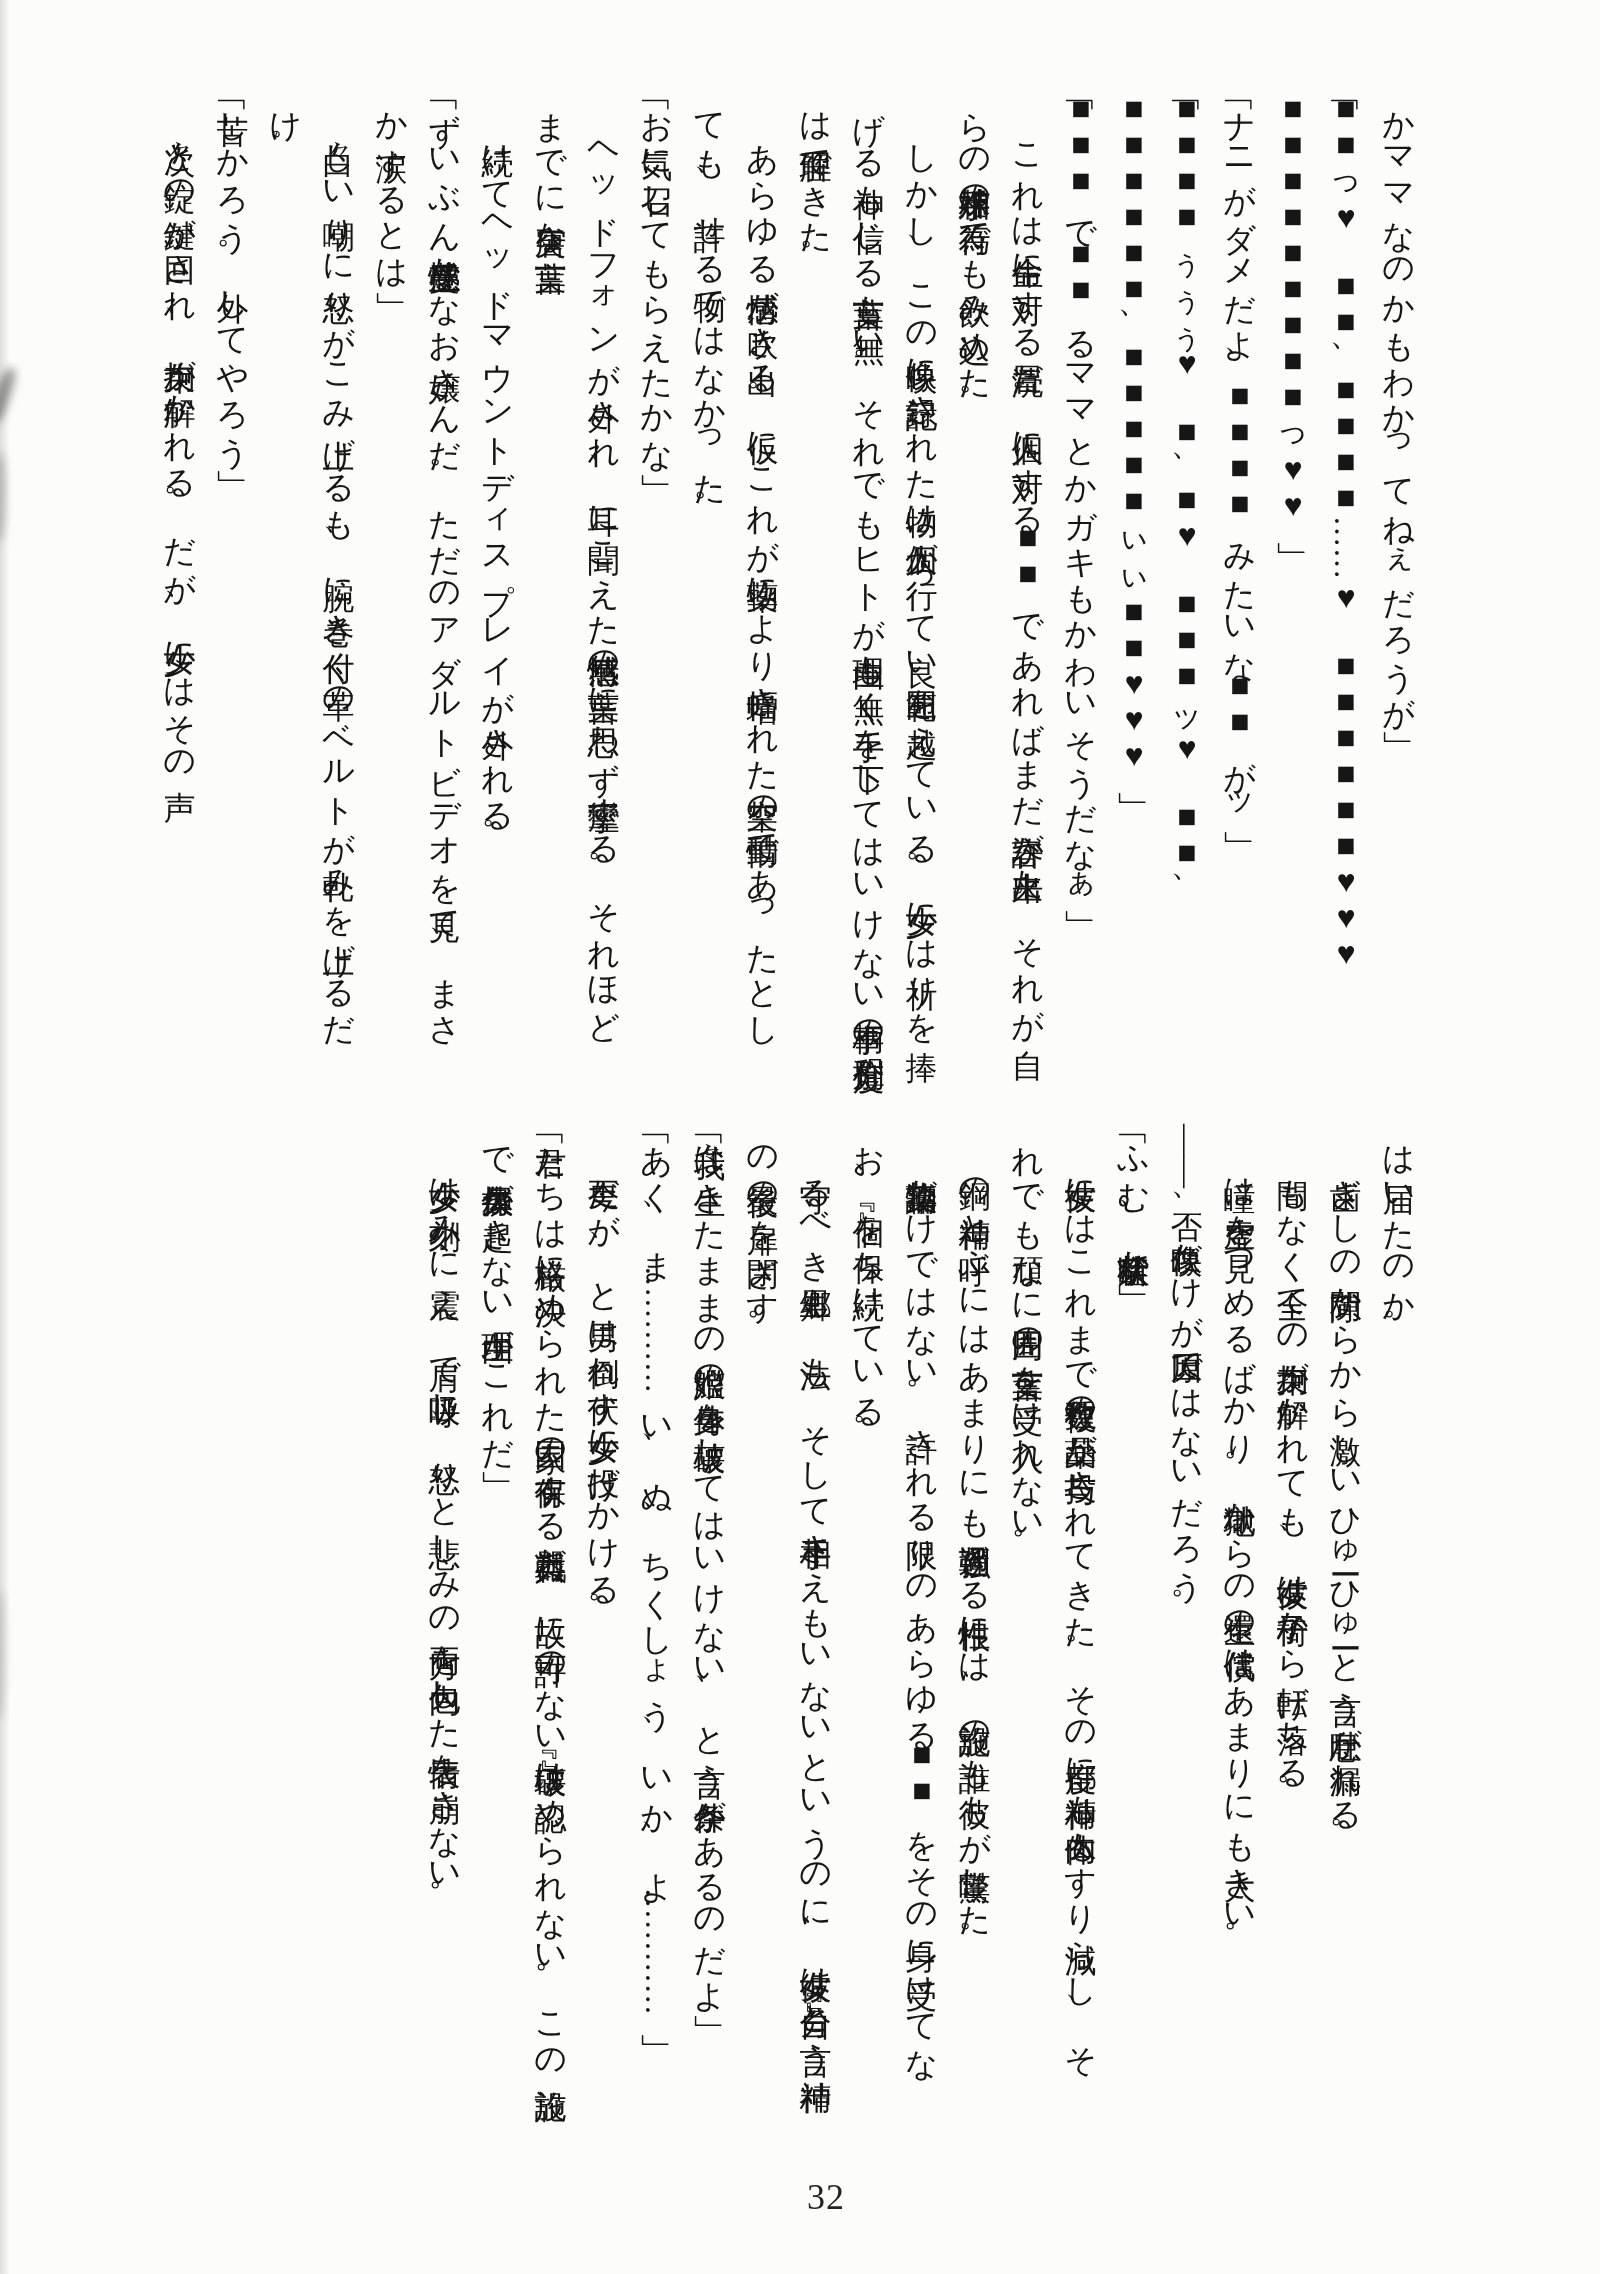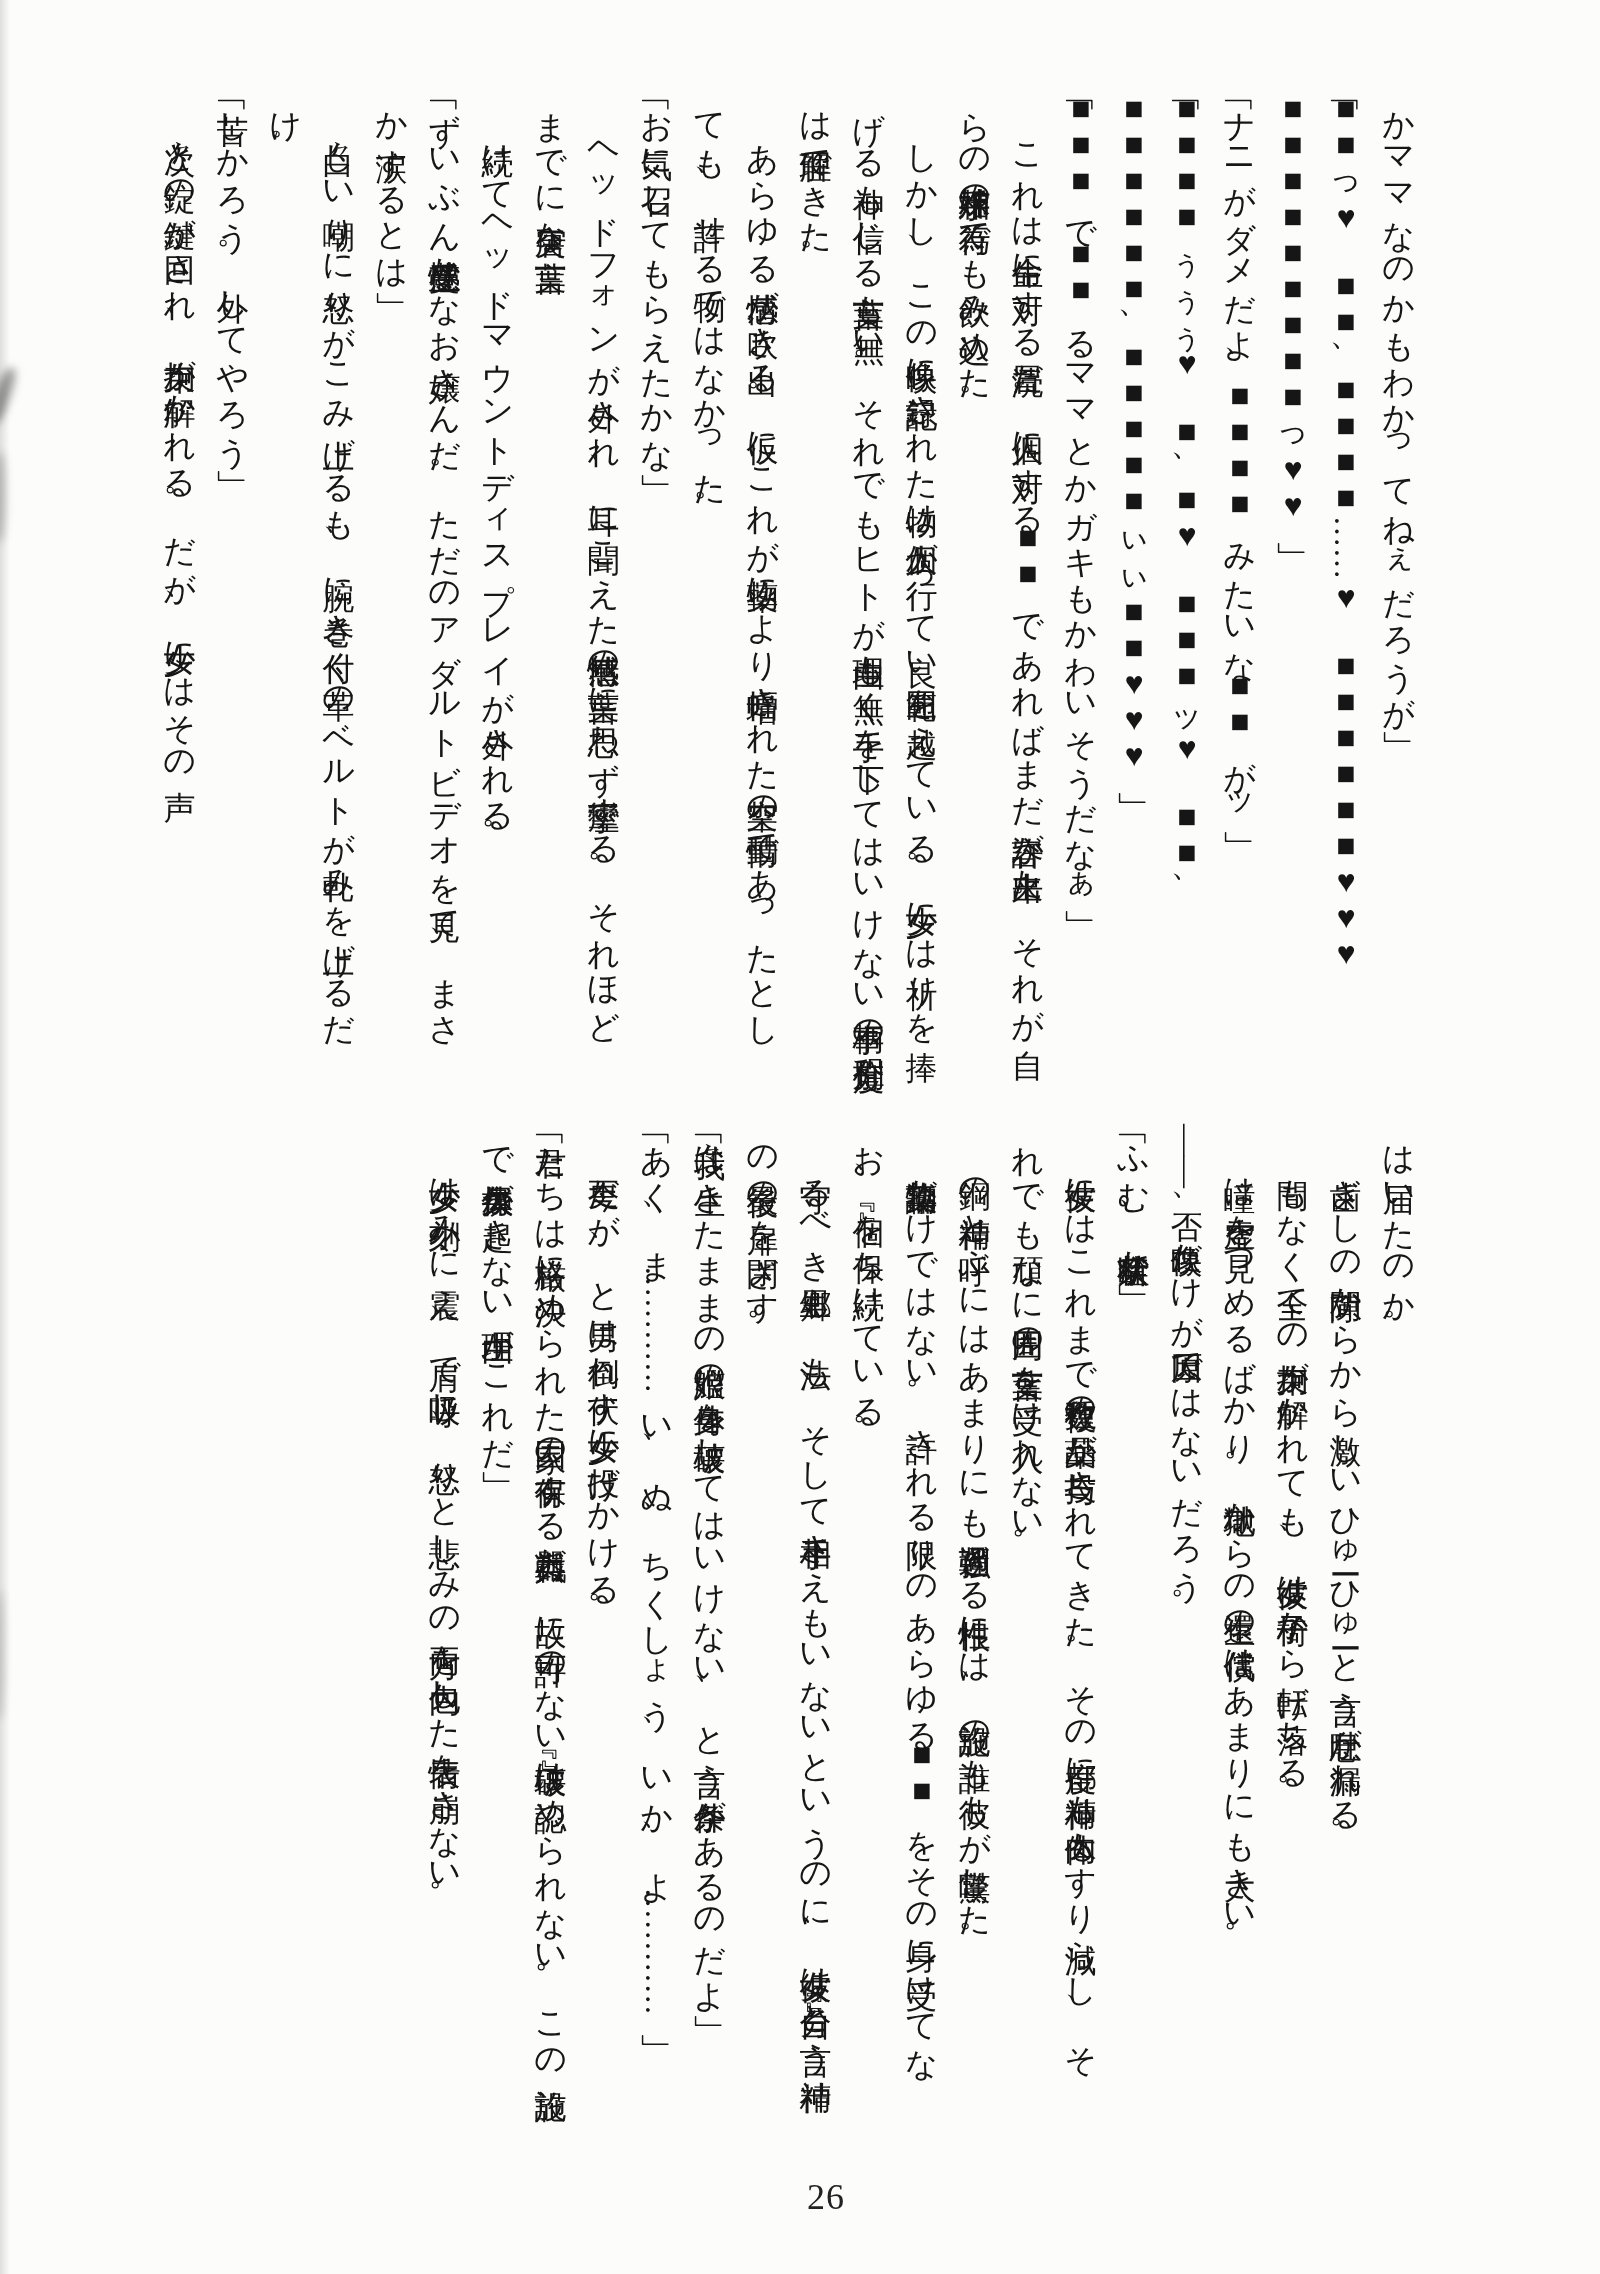--- a/index.html
+++ b/index.html
@@ -96,20 +96,20 @@
       <p class="para indent">鋼の精神と呼ぶにはあまりにも強靭過ぎる性根には、施設の誰も彼もが驚嘆した。</p>
       <p class="para indent">無論薬物だけではない。許される限りのあらゆる■■をその身に受けてなお、『個』を保ち続けている。</p>
       <p class="para indent">守るべき郷里も、法も、そして相手さえもいないというのに、彼女は『自分』と言う精神の最後の扉を閉ざす。</p>
       <p class="para">「我々は生きたままの艦娘の身体を破壊してはいけない、と言う条件があるのだよ」</p>
       <p class="para">「あく、ま…………い、ぬ、ちくしょう、いか、よ…………」</p>
       <p class="para indent">今更だが、と男は倒れ伏す少女に投げかける。</p>
       <p class="para">「君たちは厳格に決められた国家の保有する戦力兵器だ。故に許可のない『破壊』は認められない。この施設で身体欠損が起きない理由がこれだ」</p>
       <p class="para indent">少女は小刻みに震え、肩で呼吸し、怒りと悲しみの両方を内包した表情を崩さない。</p>
     </div>
 
-  <div class="page-number">26</div>
+  <div class="page-number">32</div>
 
   <div class="scan-edge"></div>
   <div class="scan-smudge s1"></div>
   <div class="scan-smudge s2"></div>
   <div class="scan-smudge s3"></div>
 
 </div>
 
 </body></html>

